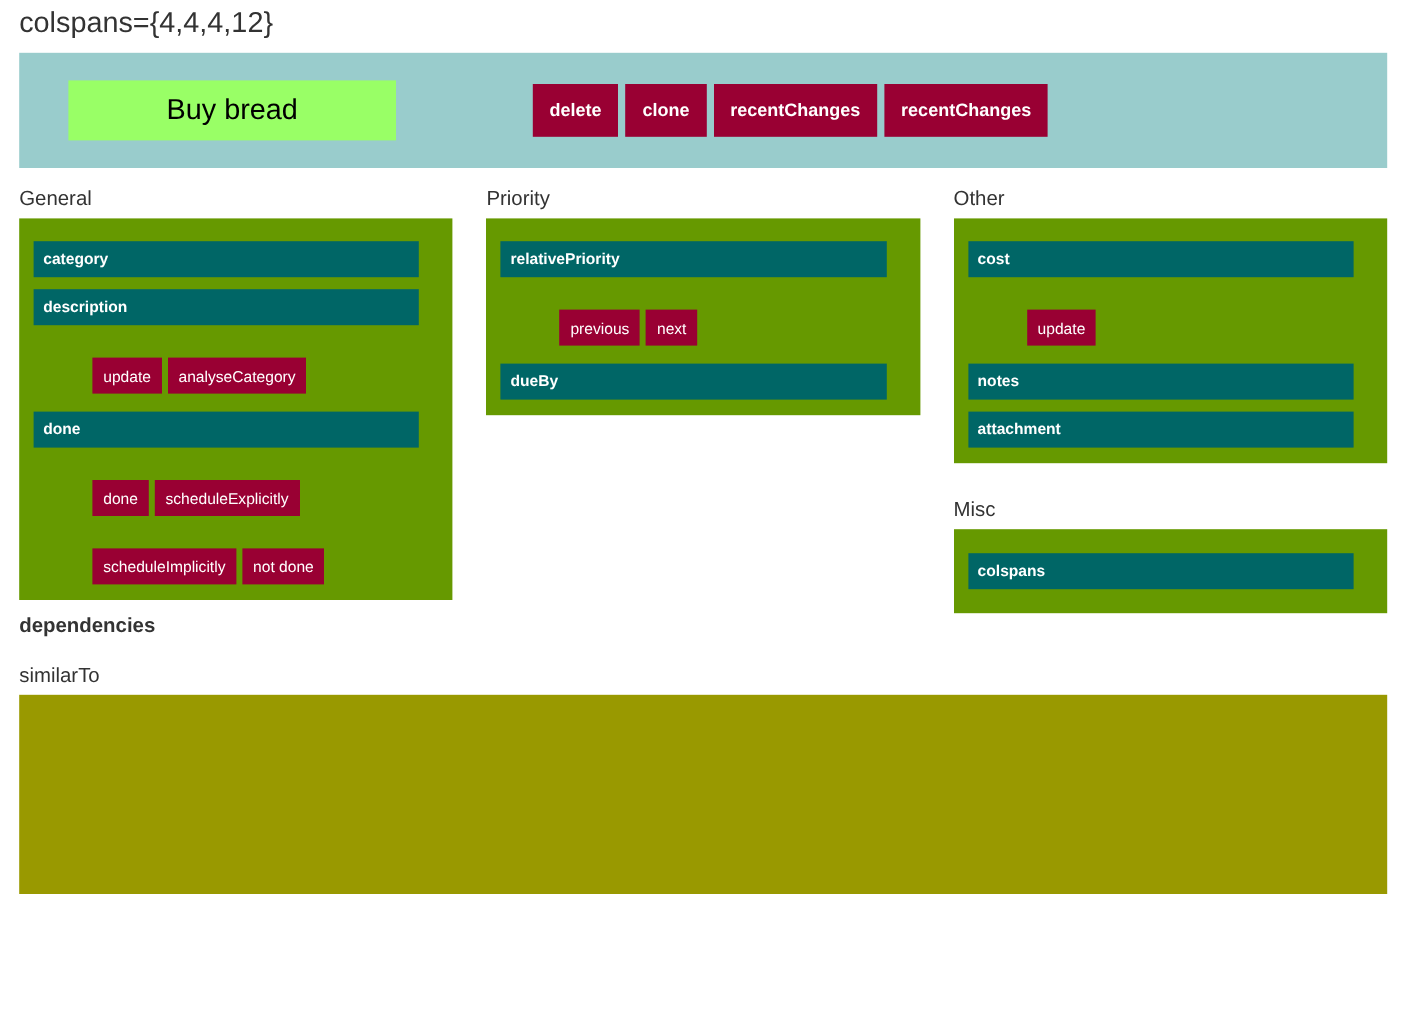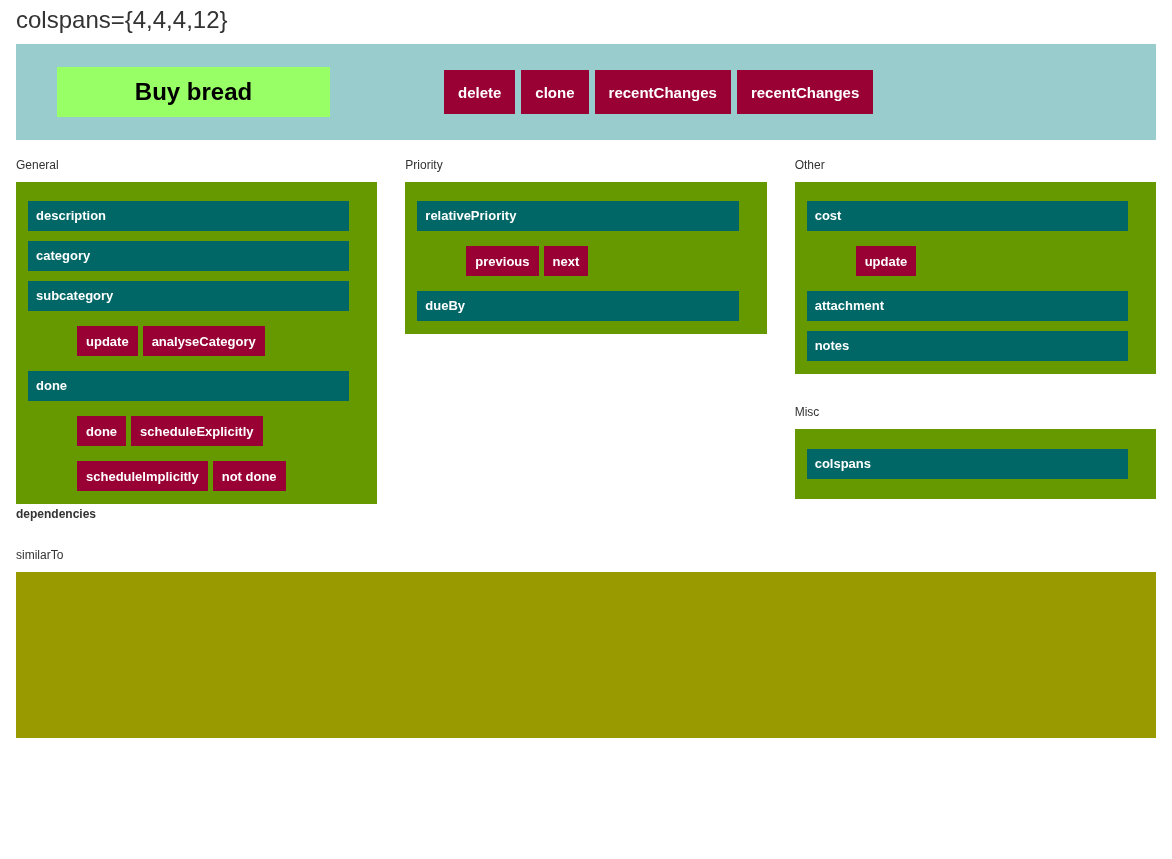--- a/index.html
+++ b/index.html
@@ -33,21 +33,21 @@
   }
   .task-box{
     margin-left:41px;
     width:273px;
     height:50px;
     background:var(--task-bg);
     display:flex;
     align-items:center;
     justify-content:center;
     font-size:24px;
-    font-weight:bold;
+    font-weight:normal;
     color:#000;
   }
   .header-btns{
     margin-left:114px;
     display:flex;
     gap:6px;
   }
   button{
     font-family:"Liberation Sans", sans-serif;
     border:none;
@@ -61,21 +61,21 @@
     font-size:15px;
     font-weight:bold;
   }
   .grid{
     margin-top:15px;
     display:grid;
     grid-template-columns:repeat(3,1fr);
     column-gap:28px;
   }
   .section-label{
-    font-size:12px;
+    font-size:17px;
     color:var(--label-color);
     margin:0 0 6px 0;
     line-height:21px;
   }
   .section--misc .section-label{margin-top:28px;}
   .section--dependencies .section-label{font-weight:bold;}
   .section--similar .section-label{margin-top:20px;}
   .panel{
     background:var(--panel-bg);
     padding:19px 0 13px 0;
@@ -107,24 +107,25 @@
     gap:5px;
     margin:5px 28px 15px 61px;
   }
   .btn-row--tight{margin-top:0;}
   .btn{
     height:30px;
     padding:0 9px;
     background:var(--button-bg);
     color:#fff;
     font-size:13px;
-    font-weight:bold;
+    font-weight:normal;
     display:flex;
     align-items:center;
     white-space:nowrap;
+    margin-top:12px;
   }
   .panel > :last-child{margin-bottom:0;}
 </style>
 </head>
 <body>
 
 <h1 class="page-title">colspans={4,4,4,12}</h1>
 
 <div class="header-bar">
   <div class="task-box">Buy bread</div>
@@ -134,23 +135,22 @@
     <button class="hbtn">recentChanges</button>
     <button class="hbtn">recentChanges</button>
   </div>
 </div>
 
 <div class="grid">
 
   <div class="section">
     <div class="section-label">General</div>
     <div class="panel">
+      <div class="field">category</div>
       <div class="field">description</div>
-      <div class="field">category</div>
-      <div class="field">subcategory</div>
       <div class="btn-row">
         <button class="btn">update</button>
         <button class="btn">analyseCategory</button>
       </div>
       <div class="field">done</div>
       <div class="btn-row">
         <button class="btn">done</button>
         <button class="btn">scheduleExplicitly</button>
       </div>
       <div class="btn-row btn-row--tight">
@@ -173,22 +173,22 @@
   </div>
 
   <div class="col">
     <div class="section">
       <div class="section-label">Other</div>
       <div class="panel">
         <div class="field">cost</div>
         <div class="btn-row">
           <button class="btn">update</button>
         </div>
+        <div class="field">notes</div>
         <div class="field">attachment</div>
-        <div class="field">notes</div>
       </div>
     </div>
     <div class="section section--misc">
       <div class="section-label">Misc</div>
       <div class="panel panel--misc">
         <div class="field">colspans</div>
       </div>
     </div>
   </div>
 

